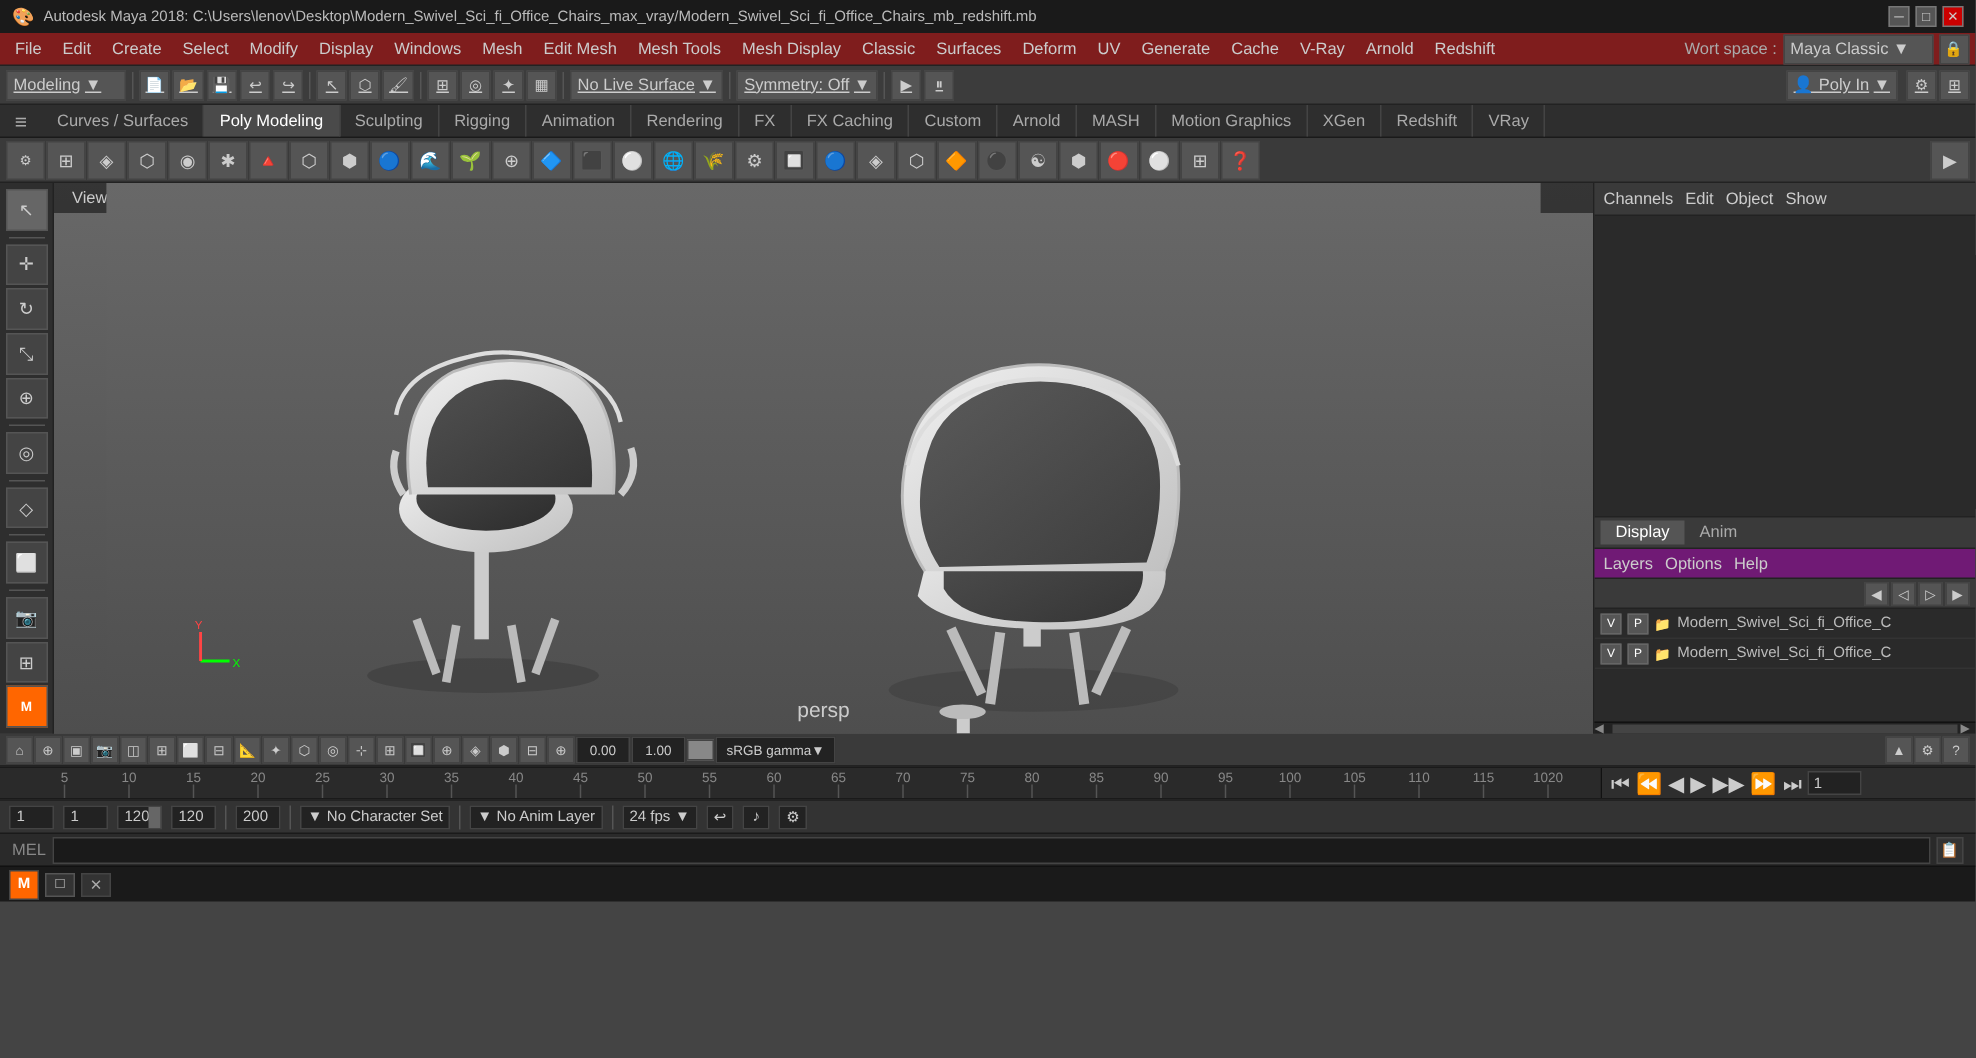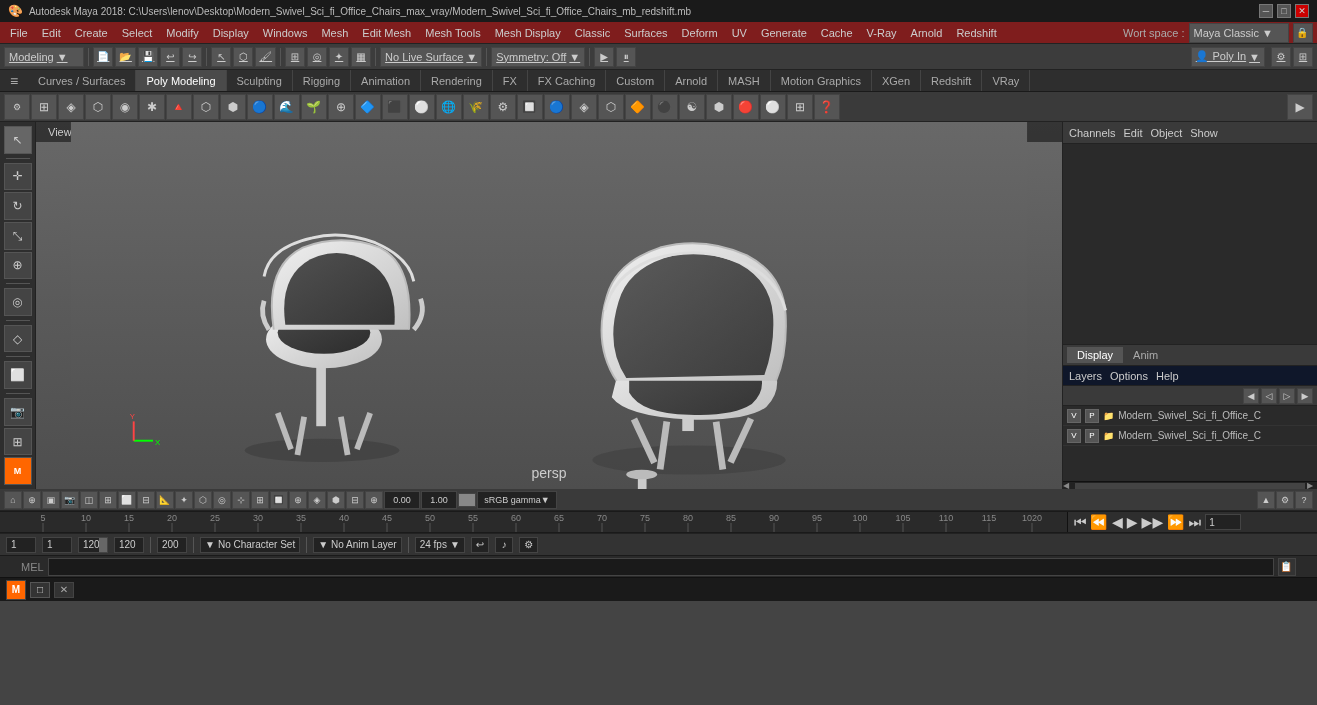--- a/index.html
+++ b/index.html
@@ -85,21 +85,21 @@
       height: 22px; background: #3a3a3a; display: flex; align-items: center; padding: 0 6px; gap: 8px; border-bottom: 1px solid #222;
     }
     .ch-btn { color: #ccc; font-size: 11px; cursor: pointer; }
     #channels-content { flex: 1; background: #2a2a2a; overflow: hidden; }
 
     
     #display-anim-tabs {
       height: 22px; background: #3a3a3a; display: flex; align-items: center; padding: 0 4px; border-top: 1px solid #222; border-bottom: 1px solid #222;
     }
     #layers-options {
-      height: 20px; background: #0f172a; display: flex; align-items: center; padding: 0 6px; gap: 8px; border-bottom: 1px solid #222;
+      height: 20px; background: #701a75; display: flex; align-items: center; padding: 0 6px; gap: 8px; border-bottom: 1px solid #222;
     }
     .lo-btn { color: #ccc; font-size: 11px; cursor: pointer; }
     #layer-controls {
       height: 20px; background: #3a3a3a; display: flex; align-items: center; justify-content: flex-end; padding: 0 4px; gap: 2px; border-bottom: 1px solid #222;
     }
     .lc-btn { width: 16px; height: 16px; background: #555; border: 1px solid #444; display: flex; align-items: center; justify-content: center; font-size: 9px; cursor: pointer; color: #ccc; }
 
     #layers-list { flex: 1; background: #2a2a2a; overflow: hidden; }
     .layer-row {
       height: 20px; display: flex; align-items: center; padding: 0 4px; gap: 4px; border-bottom: 1px solid #333;
@@ -124,21 +124,21 @@
     
     #statusbar {
       height: 22px; background: #333; display: flex; align-items: center; padding: 0 6px; gap: 6px; border-top: 1px solid #222;
     }
     .sb-field { height: 16px; background: #222; border: 1px solid #444; display: flex; align-items: center; padding: 0 4px; color: #ccc; font-size: 10px; min-width: 30px; }
     .sb-dropdown { height: 16px; background: #222; border: 1px solid #444; display: flex; align-items: center; padding: 0 4px; color: #ccc; font-size: 10px; gap: 3px; cursor: pointer; }
     .sb-sep { width: 1px; height: 16px; background: #555; }
 
     
     #cmdline {
-      height: 22px; background: #2a2a2a; display: flex; align-items: center; padding: 0 21px; gap: 4px; border-top: 1px solid #1a1a1a;
+      height: 22px; background: #2a2a2a; display: flex; align-items: center; padding: 0 8px; gap: 4px; border-top: 1px solid #1a1a1a;
     }
     .cmd-label { color: #888; font-size: 11px; }
     .cmd-input { flex: 1; height: 18px; background: #1a1a1a; border: 1px solid #444; color: #ccc; font-size: 11px; padding: 0 4px; }
 
     
     #taskbar {
       height: 24px; background: #1a1a1a; display: flex; align-items: center; padding: 0 6px; gap: 4px; border-top: 1px solid #111;
     }
     .task-btn { height: 20px; min-width: 20px; background: #333; border: 1px solid #444; display: flex; align-items: center; justify-content: center; cursor: pointer; font-size: 10px; color: #ccc; padding: 0 4px; }
   </style>

